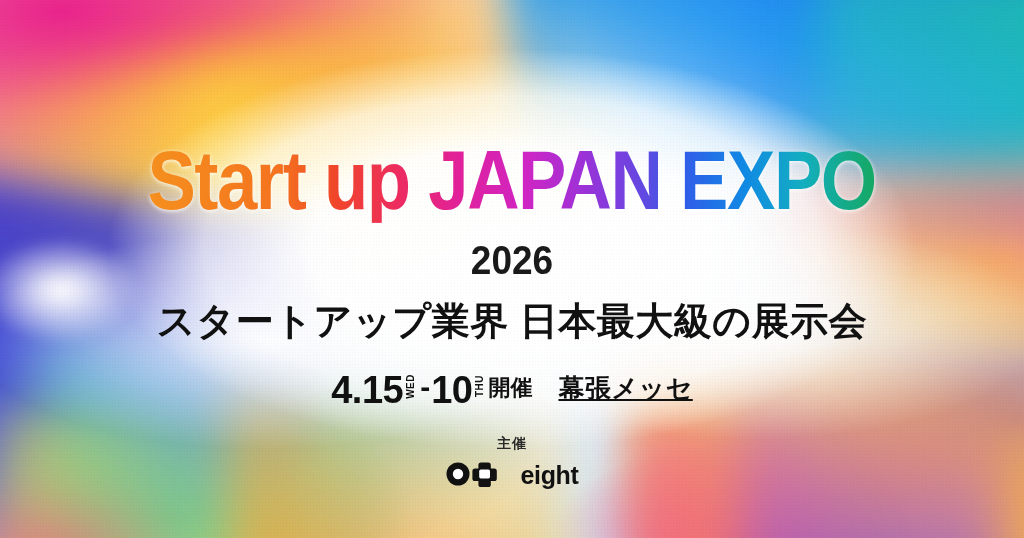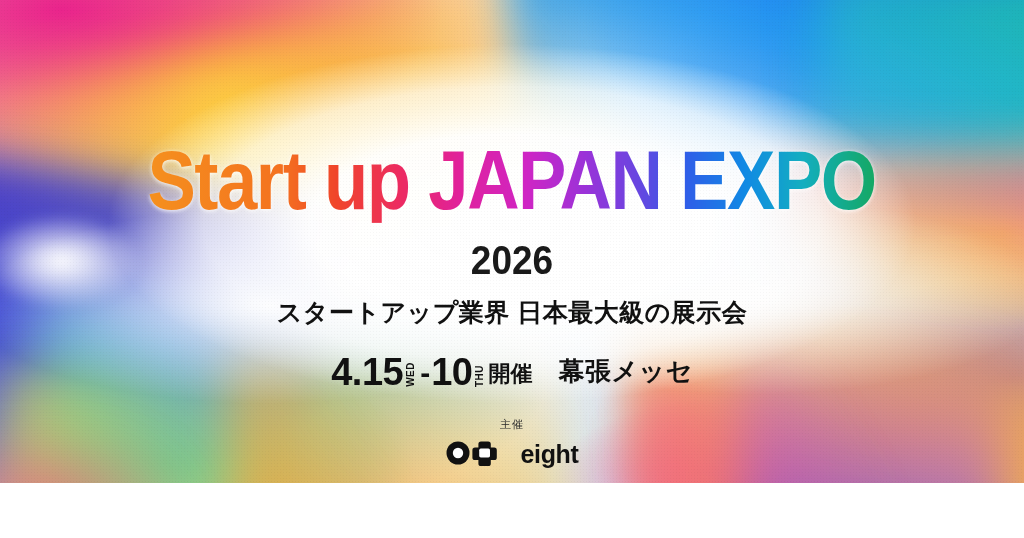--- a/index.html
+++ b/index.html
@@ -4,21 +4,21 @@
 <style>
   * { margin:0; padding:0; box-sizing:border-box; }
   html, body {
     width:1024px; height:538px;
     font-family:"Liberation Sans", sans-serif;
     overflow:hidden; background:#fff;
   }
 
   #poster {
     position:relative;
-    width:1024px; height:483px;
+    width:1024px; height:538px;
     overflow:hidden;
     background:#7dd3fc;
   }
 
   
   .bg { position:absolute; inset:0; }
 
   .bg-base {
     background:
       radial-gradient(ellipse 60% 55% at 6% 2%,   rgba(233,30,140,0.95) 0%, rgba(233,30,140,0) 62%),
@@ -173,31 +173,31 @@
     margin-top:26px;
     font-size:37px;
     font-weight:bold;
     color:#1a1a1a;
     letter-spacing:0px;
     transform:scaleY(1.08);
   }
 
   .tagline {
     margin-top:14px;
-    font-size:25px;
+    font-size:38px;
     font-weight:bold;
     color:#111;
     letter-spacing:0.5px;
     white-space:nowrap;
   }
 
   .dateline {
     margin-top:24px;
     display:flex;
-    align-items:flex-end;
+    align-items:center;
     justify-content:center;
     white-space:nowrap;
     color:#111;
   }
   .date-num {
     font-size:38px; font-weight:bold; line-height:1;
     letter-spacing:-0.5px;
   }
   .dow {
     display:inline-block;
@@ -214,28 +214,29 @@
     margin:0 1px; position:relative; top:-3px;
   }
   .kaisai {
     font-size:22px; font-weight:bold;
     position:relative; top:-2px;
   }
   .venue {
     font-size:26px; font-weight:bold;
     margin-left:26px; position:relative; top:-2px;
     letter-spacing:0.5px;
+    text-decoration:underline;
   }
 
   .sponsor-block {
     margin-top:26px;
     display:flex; flex-direction:column; align-items:center;
   }
   .sponsor-label {
-    font-size:11px; font-weight:normal; color:#2a2a2a;
+    font-size:14px; font-weight:bold; color:#2a2a2a;
     letter-spacing:1px; margin-bottom:7px;
   }
   .eight-logo {
     display:flex; align-items:center; gap:19px;
   }
   .eight-mark { display:block; }
   .eight-text {
     font-size:25px; font-weight:bold; color:#111;
     letter-spacing:-0.3px; line-height:1;
     position:relative; top:1px;

